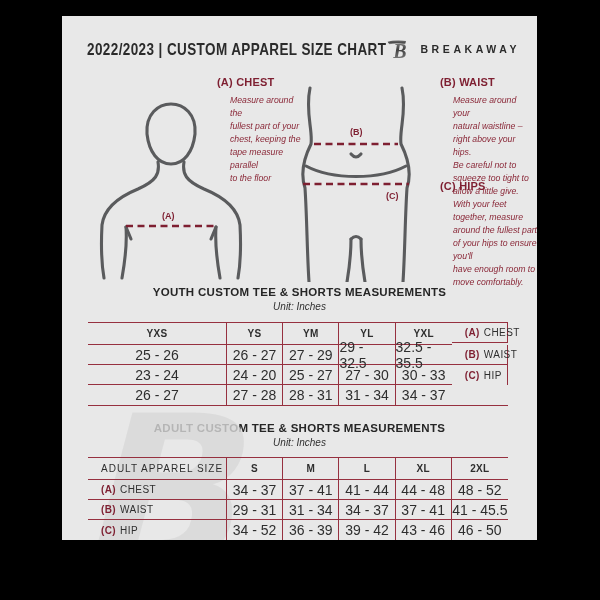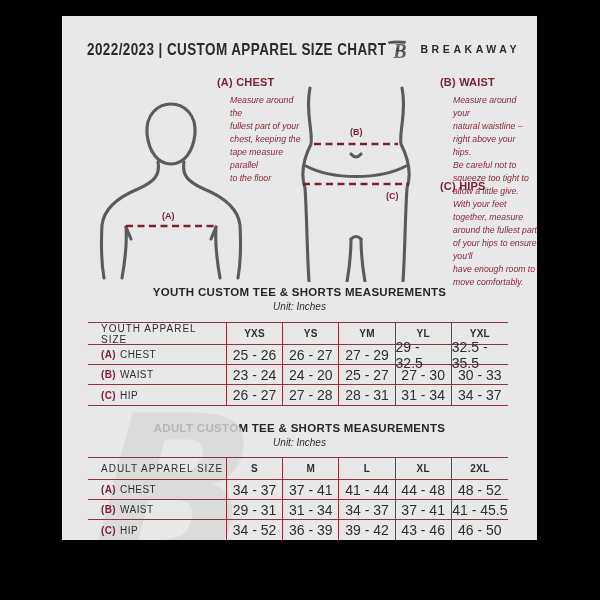--- a/index.html
+++ b/index.html
@@ -124,21 +124,20 @@
 squeeze too tight to
 allow a little give.</div>
   </div>
 
   <div class="watermark">B</div>
 
   <div class="sec-title" style="top:270px">YOUTH CUSTOM TEE &amp; SHORTS MEASUREMENTS</div>
   <div class="sec-unit" style="top:285px">Unit: Inches</div>
 
   <div class="mtable" style="top:306px">
-    <div class="c hdr lab sizelab">YOUTH APPAREL SIZE</div>
     <div class="c hdr">YXS</div>
     <div class="c hdr">YS</div>
     <div class="c hdr">YM</div>
     <div class="c hdr">YL</div>
     <div class="c hdr colend">YXL</div>
 
     <div class="c dat lab rowlab">
         <span class="pfx">(A)</span>
         <span>CHEST</span>
       </div>

